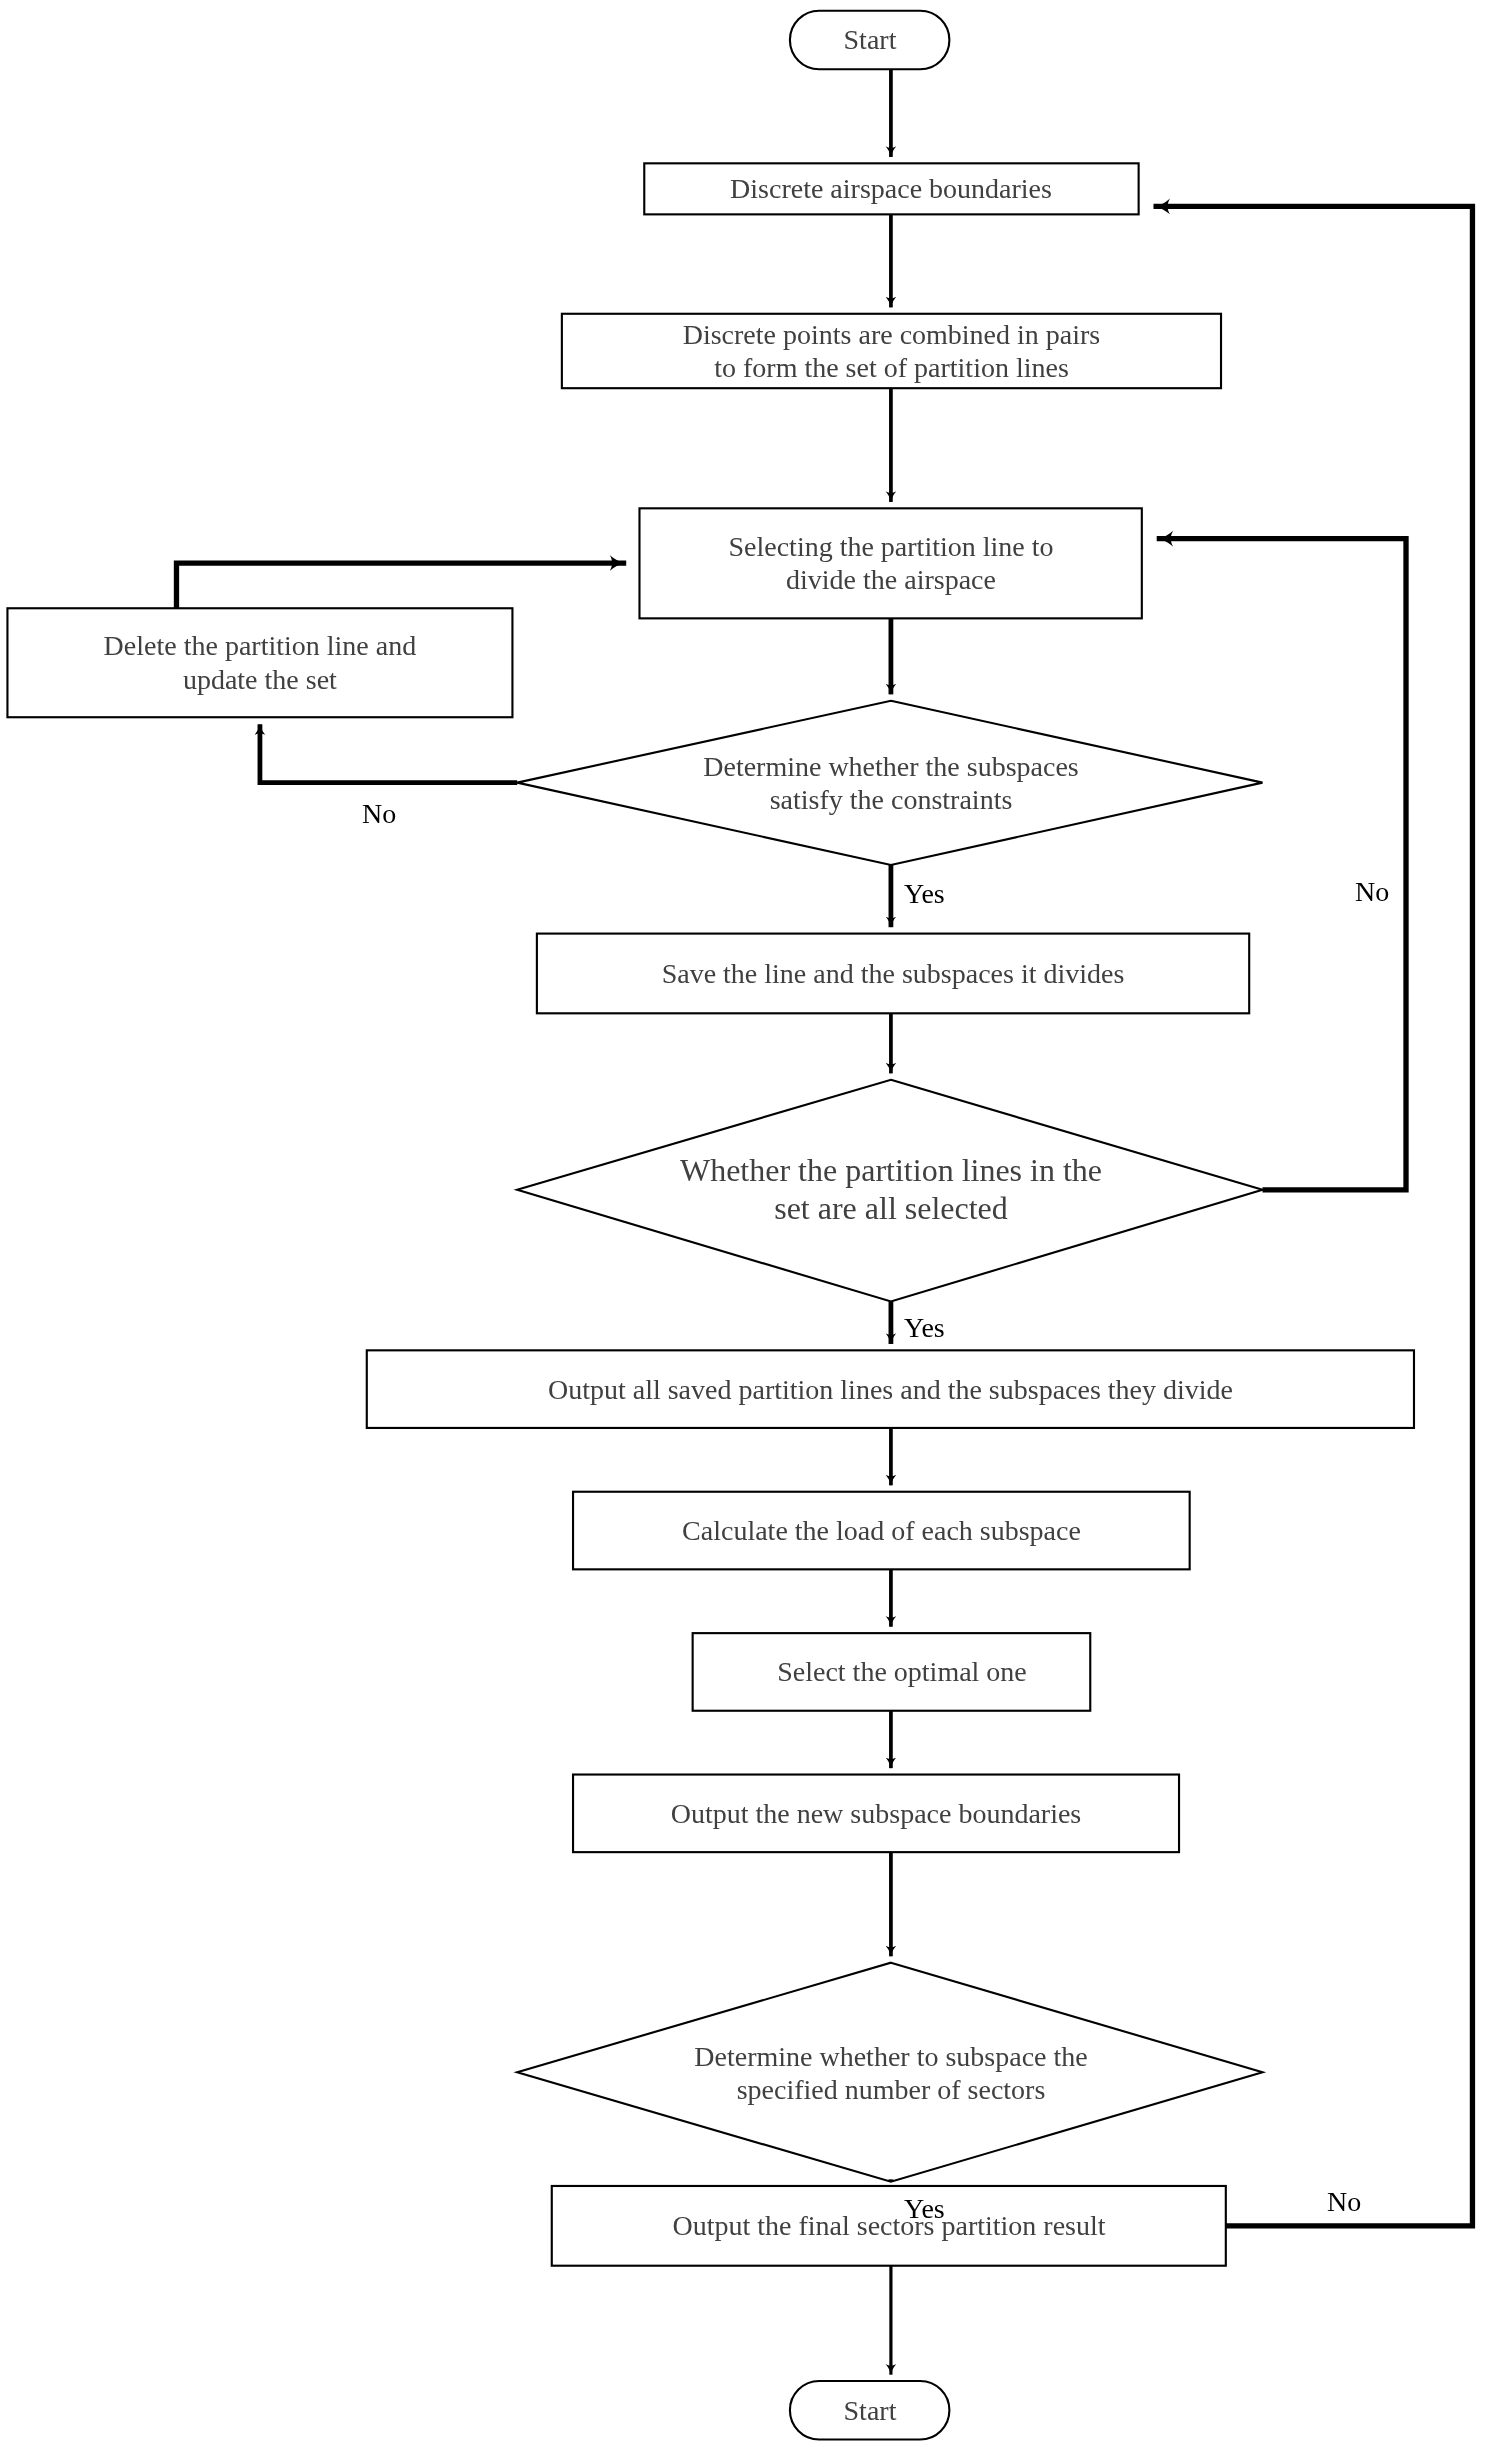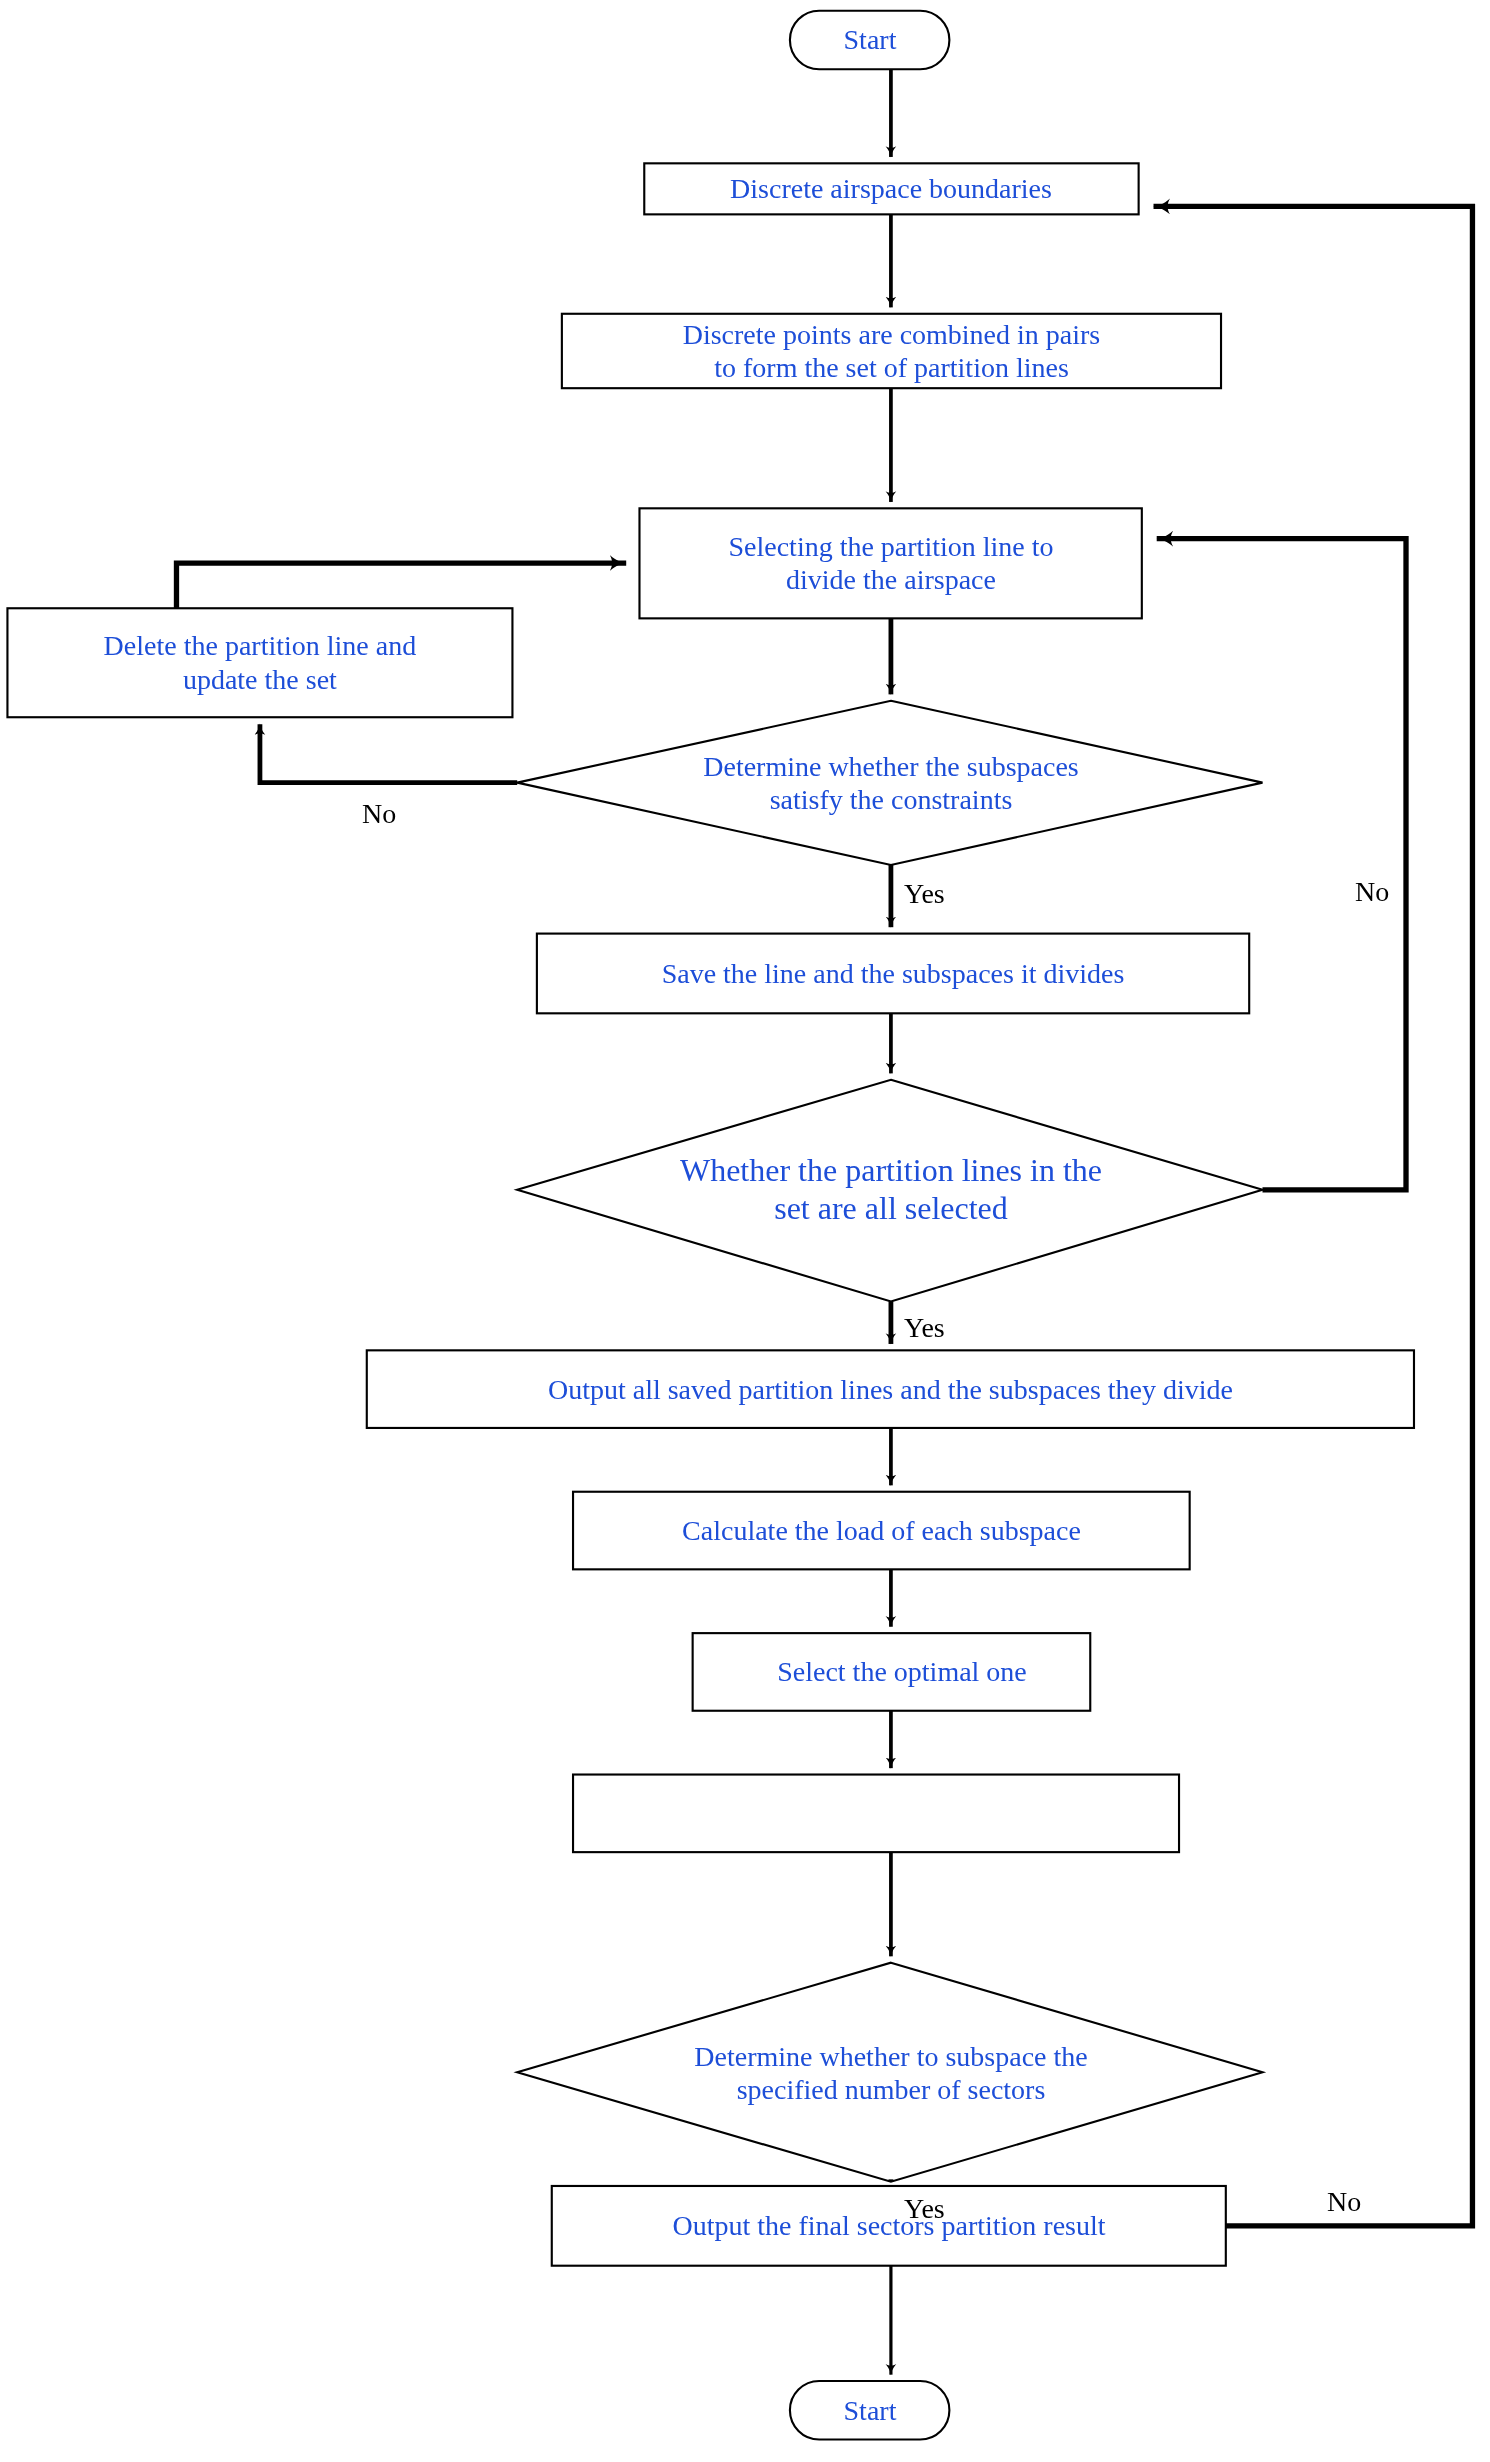--- a/index.html
+++ b/index.html
@@ -21,21 +21,21 @@
     top: 0;
     width: 1490px;
     height: 2462px;
   }
   .node-text {
     position: absolute;
     display: flex;
     align-items: center;
     justify-content: center;
     text-align: center;
-    color: #1d4ed8;
+    color: #404040;
     font-family: "Liberation Serif", "DejaVu Serif", serif;
     line-height: 1.18;
     white-space: nowrap;
     pointer-events: none;
   }
   .edge-label {
     position: absolute;
     color: #000000;
     font-family: "Liberation Serif", "DejaVu Serif", serif;
     white-space: nowrap;
@@ -165,20 +165,23 @@
   </div>
 
   <div class="node-text" style="left:573px; top:1492px; width:617px; height:78px; font-size:28px;">
     <span>Calculate the load of each subspace</span>
   </div>
 
   <div class="node-text" style="left:693px; top:1633px; width:398px; height:78px; font-size:28px;padding-left:10px;">
     <span>Select the optimal one</span>
   </div>
 
+  <div class="node-text" style="left:573px; top:1775px; width:606px; height:78px; font-size:28px;">
+    <span>Output the new subspace boundaries</span>
+  </div>
 
   <div class="node-text" style="left:891px; top:2073px; width:627px; height:80px; font-size:28px; flex-direction:column; transform:translate(-50%,-50%);">
     <span>Determine whether to subspace the</span>
     <span>specified number of sectors</span>
   </div>
 
   <div class="node-text" style="left:552px; top:2186px; width:674px; height:80px; font-size:28px;">
     <span>Output the final sectors partition result</span>
   </div>
 

